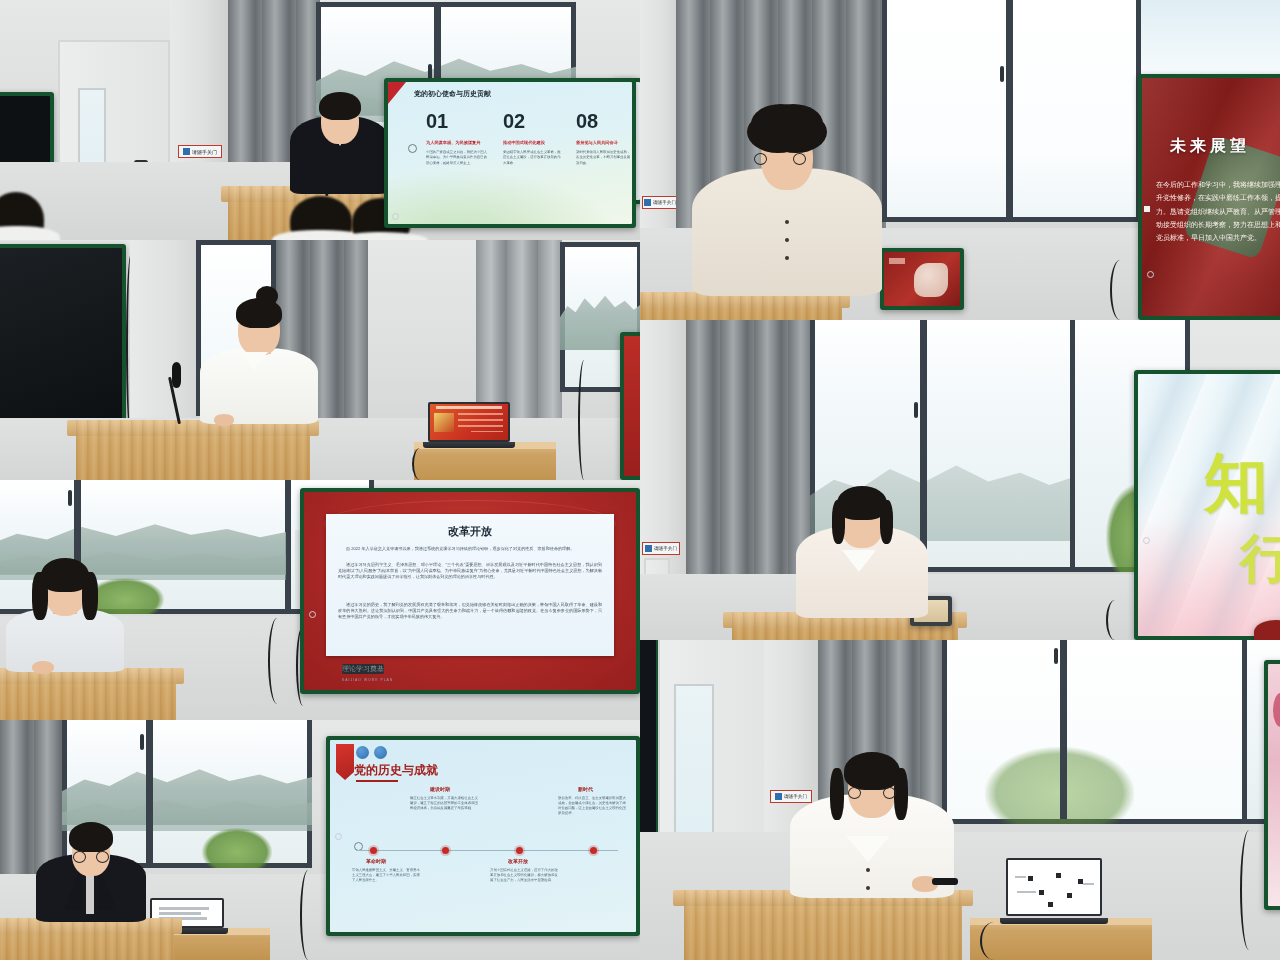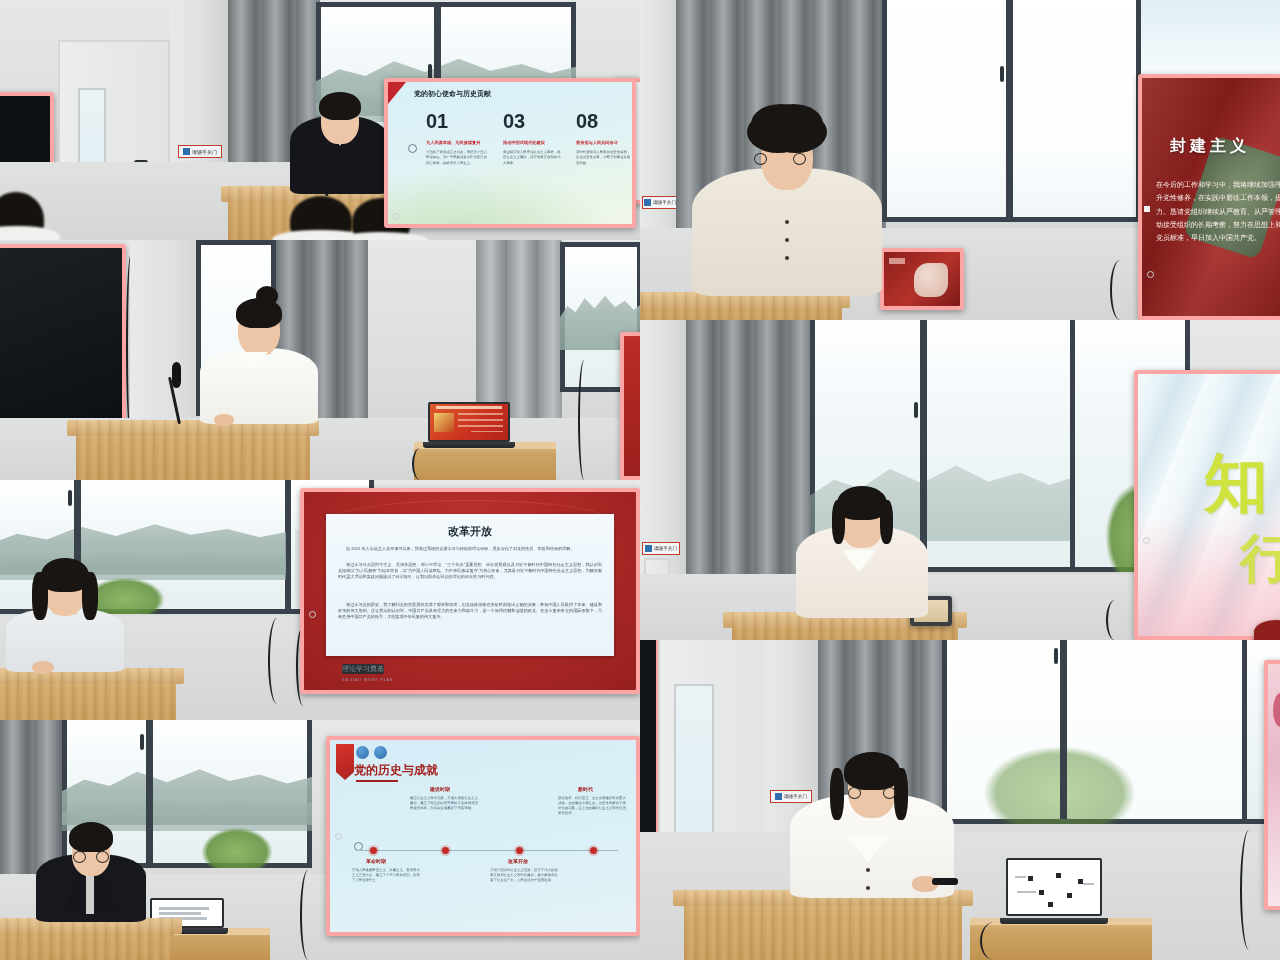--- a/index.html
+++ b/index.html
@@ -95,21 +95,21 @@
   .person .collar { position:absolute; background:#fbfbf8;
     clip-path:polygon(0 0,100% 0,70% 60%,50% 100%,30% 60%); }
   .person .lapelL, .person .lapelR { position:absolute; background:#15161c; }
   .person .lapelL { clip-path:polygon(100% 0,0 100%,100% 100%); }
   .person .lapelR { clip-path:polygon(0 0,0 100%,100% 100%); }
   .person .tie { position:absolute; background:#d0cfce; }
   .person .btn { position:absolute; width:4px;height:4px;border-radius:50%;background:#3b372f; }
   .person .hand { position:absolute; background:#e8c0a0; border-radius:45%; }
 
   
-  .tv { position:absolute; background:#fca5a5; border-radius:3px;
+  .tv { position:absolute; background:#14532d; border-radius:3px;
     box-shadow:0 2px 6px rgba(0,0,0,.35); }
   .tv .screen { position:absolute; inset:4px; overflow:hidden; border-radius:1px; }
   .tv .pwr { position:absolute; width:7px;height:7px;border:1.4px solid #c9ced2;
     border-radius:50%; }
   .tv .foot { position:absolute; background:#2a2e31; border-radius:2px; }
 
   
   .slide-blue { position:absolute; inset:0;
     background:linear-gradient(170deg,#d9f0f7 0%,#dff2f6 45%,#e8f5ea 75%,#f0f7ea 100%); }
   .slide-blue .corner { position:absolute; left:0; top:0; width:0;height:0;
@@ -318,21 +318,21 @@
         <div class="slide-blue">
           <div class="swoosh"></div>
           <div class="corner"></div>
           <div class="title" style="left:26px;top:7px;font-size:7px;">党的初心使命与历史贡献</div>
           <div class="ring" style="left:20px;top:62px;width:9px;height:9px;"></div>
 
           <div class="num" style="left:38px;top:28px;font-size:20px;">01</div>
           <div class="sub" style="left:38px;top:58px;font-size:4.2px;">为人民谋幸福、为民族谋复兴</div>
           <div class="body" style="left:38px;top:68px;width:62px;font-size:3.4px;">中国共产党自成立之日起，就把为中国人民谋幸福、为中华民族谋复兴作为自己的初心使命，始终坚持人民至上。</div>
 
-          <div class="num" style="left:115px;top:28px;font-size:20px;">03</div>
+          <div class="num" style="left:115px;top:28px;font-size:20px;">02</div>
           <div class="sub" style="left:115px;top:58px;font-size:4.2px;">推动中国式现代化建设</div>
           <div class="body" style="left:115px;top:68px;width:60px;font-size:3.4px;">党团结带领人民完成社会主义革命，推进社会主义建设，进行改革开放新的伟大革命。</div>
 
           <div class="num" style="left:188px;top:28px;font-size:20px;">08</div>
           <div class="sub" style="left:188px;top:58px;font-size:4.2px;">坚持党与人民共同奋斗</div>
           <div class="body" style="left:188px;top:68px;width:56px;font-size:3.4px;">新时代党领导人民取得历史性成就，发生历史性变革，不断开创事业发展新局面。</div>
         </div>
       </div>
       <div class="pwr" style="left:8px;bottom:8px;"></div>
     </div>
@@ -602,21 +602,21 @@
         <div class="btn" style="left:93px;top:142px;"></div>
         <div class="btn" style="left:93px;top:160px;"></div>
       </div>
     </div>
 
     <div class="tv" style="left:498px;top:74px;width:160px;height:246px;">
       <div class="screen">
         <div class="slide-red">
           <div class="emblem" style="left:36%;top:28%;width:52%;height:44%;"></div>
           <div class="flagfold"></div>
-          <div class="title" style="left:28px;top:58px;font-size:16px;">封建主义</div>
+          <div class="title" style="left:28px;top:58px;font-size:16px;">未来展望</div>
           <div class="bullet" style="left:2px;top:128px;width:6px;height:6px;"></div>
           <div class="body" style="left:14px;top:100px;width:176px;font-size:7px;">在今后的工作和学习中，我将继续加强理论学习，不断提升党性修养，在实践中磨练工作本领，提高服务群众的能力。恳请党组织继续从严教育、从严管理，我将以实际行动接受组织的长期考察，努力在思想上和实践表现上达到党员标准，早日加入中国共产党。</div>
         </div>
       </div>
       <div class="pwr" style="left:9px;bottom:42px;"></div>
     </div>
   </div>
 
   <div class="panel col-r r2">
     <div class="room">

